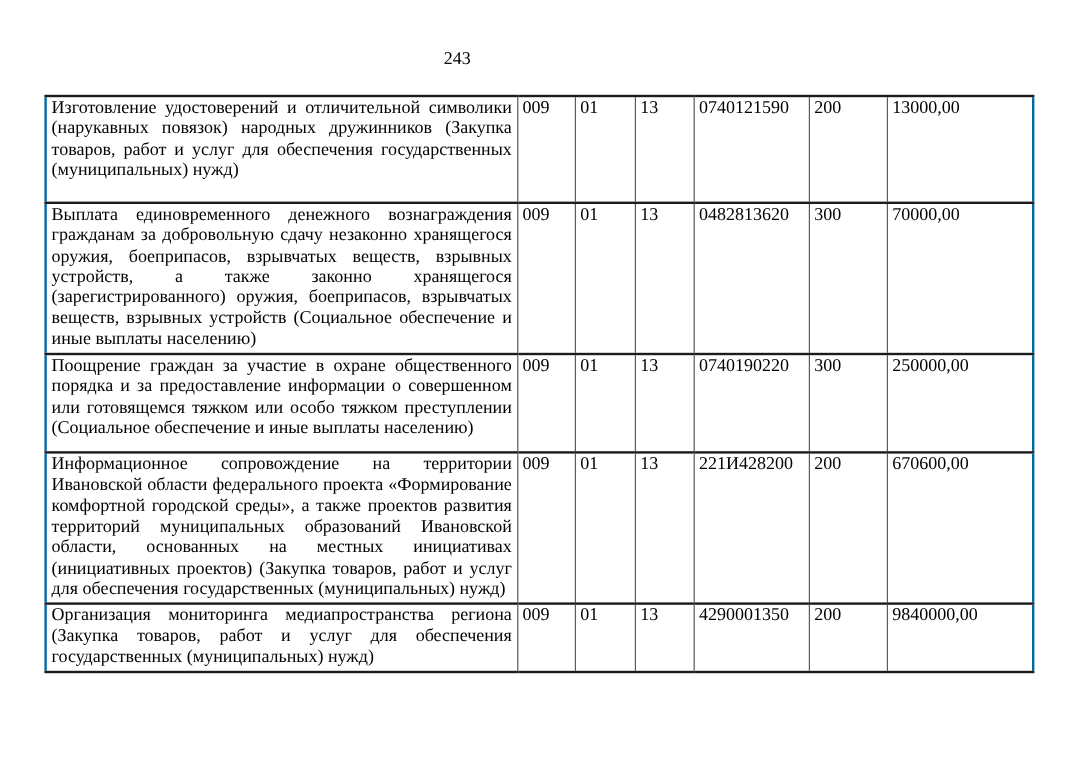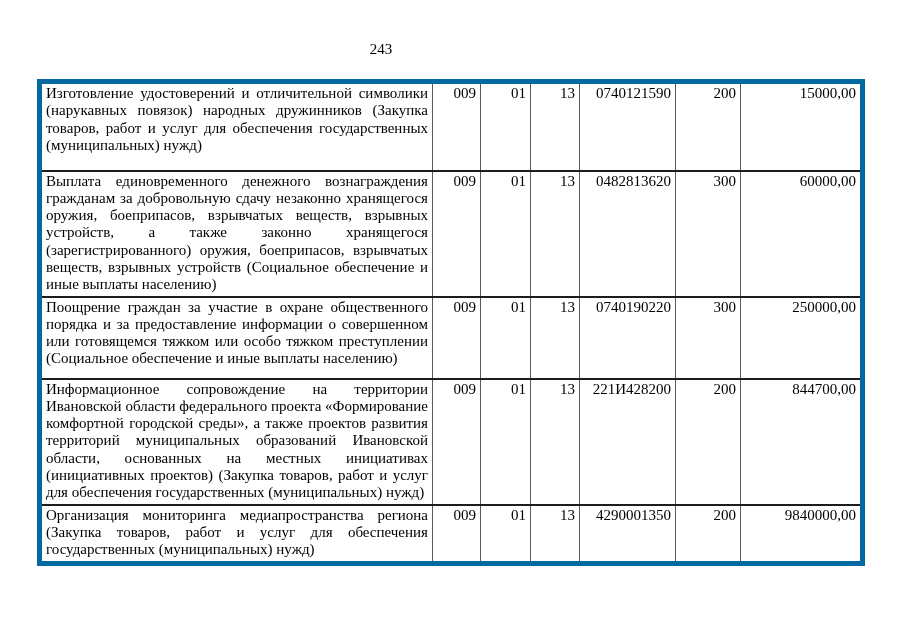--- a/index.html
+++ b/index.html
@@ -33,23 +33,23 @@
   }
   table.budget-table td {
     border-left: 1px solid #5a5a5a;
     border-right: 1px solid #5a5a5a;
     border-top: 2px solid #1c1c1c;
     border-bottom: 2px solid #1c1c1c;
     vertical-align: top;
     padding: 1px 4px 2px 4px;
     overflow: hidden;
   }
-  table.budget-table { border: 5px solid #0369a1; }
+  table.budget-table { border: 2px solid #0369a1; }
   td.cell-text { text-align: justify; }
-  td.cell-num  { text-align: right; }
+  td.cell-num  { text-align: left; }
   tr.table-row:nth-child(1) { height: 89px; }
   tr.table-row:nth-child(2) { height: 118px; }
   tr.table-row:nth-child(3) { height: 82px; }
   tr.table-row:nth-child(4) { height: 104px; }
   tr.table-row:nth-child(5) { height: 46px; }
 </style>
 </head>
 <body>
 
 <div class="page-number">243</div>
@@ -65,48 +65,48 @@
     <col style="width:122px">
   </colgroup>
   <tbody>
       <tr class="table-row">
         <td class="cell-text">Изготовление удостоверений и отличительной символики (нарукавных повязок) народных дружинников (Закупка товаров, работ и услуг для обеспечения государственных (муниципальных) нужд)</td>
         <td class="cell-num">009</td>
         <td class="cell-num">01</td>
         <td class="cell-num">13</td>
         <td class="cell-num">0740121590</td>
         <td class="cell-num">200</td>
-        <td class="cell-num">15000,00</td>
+        <td class="cell-num">13000,00</td>
       </tr>
       <tr class="table-row">
         <td class="cell-text">Выплата единовременного денежного вознаграждения гражданам за добровольную сдачу незаконно хранящегося оружия, боеприпасов, взрывчатых веществ, взрывных устройств, а также законно хранящегося (зарегистрированного) оружия, боеприпасов, взрывчатых веществ, взрывных устройств (Социальное обеспечение и иные выплаты населению)</td>
         <td class="cell-num">009</td>
         <td class="cell-num">01</td>
         <td class="cell-num">13</td>
         <td class="cell-num">0482813620</td>
         <td class="cell-num">300</td>
-        <td class="cell-num">60000,00</td>
+        <td class="cell-num">70000,00</td>
       </tr>
       <tr class="table-row">
         <td class="cell-text">Поощрение граждан за участие в охране общественного порядка и за предоставление информации о совершенном или готовящемся тяжком или особо тяжком преступлении (Социальное обеспечение и иные выплаты населению)</td>
         <td class="cell-num">009</td>
         <td class="cell-num">01</td>
         <td class="cell-num">13</td>
         <td class="cell-num">0740190220</td>
         <td class="cell-num">300</td>
         <td class="cell-num">250000,00</td>
       </tr>
       <tr class="table-row">
         <td class="cell-text">Информационное сопровождение на территории Ивановской области федерального проекта «Формирование комфортной городской среды», а также проектов развития территорий муниципальных образований Ивановской области, основанных на местных инициативах (инициативных проектов) (Закупка товаров, работ и услуг для обеспечения государственных (муниципальных) нужд)</td>
         <td class="cell-num">009</td>
         <td class="cell-num">01</td>
         <td class="cell-num">13</td>
         <td class="cell-num">221И428200</td>
         <td class="cell-num">200</td>
-        <td class="cell-num">844700,00</td>
+        <td class="cell-num">670600,00</td>
       </tr>
       <tr class="table-row">
         <td class="cell-text">Организация мониторинга медиапространства региона (Закупка товаров, работ и услуг для обеспечения государственных (муниципальных) нужд)</td>
         <td class="cell-num">009</td>
         <td class="cell-num">01</td>
         <td class="cell-num">13</td>
         <td class="cell-num">4290001350</td>
         <td class="cell-num">200</td>
         <td class="cell-num">9840000,00</td>
       </tr>

